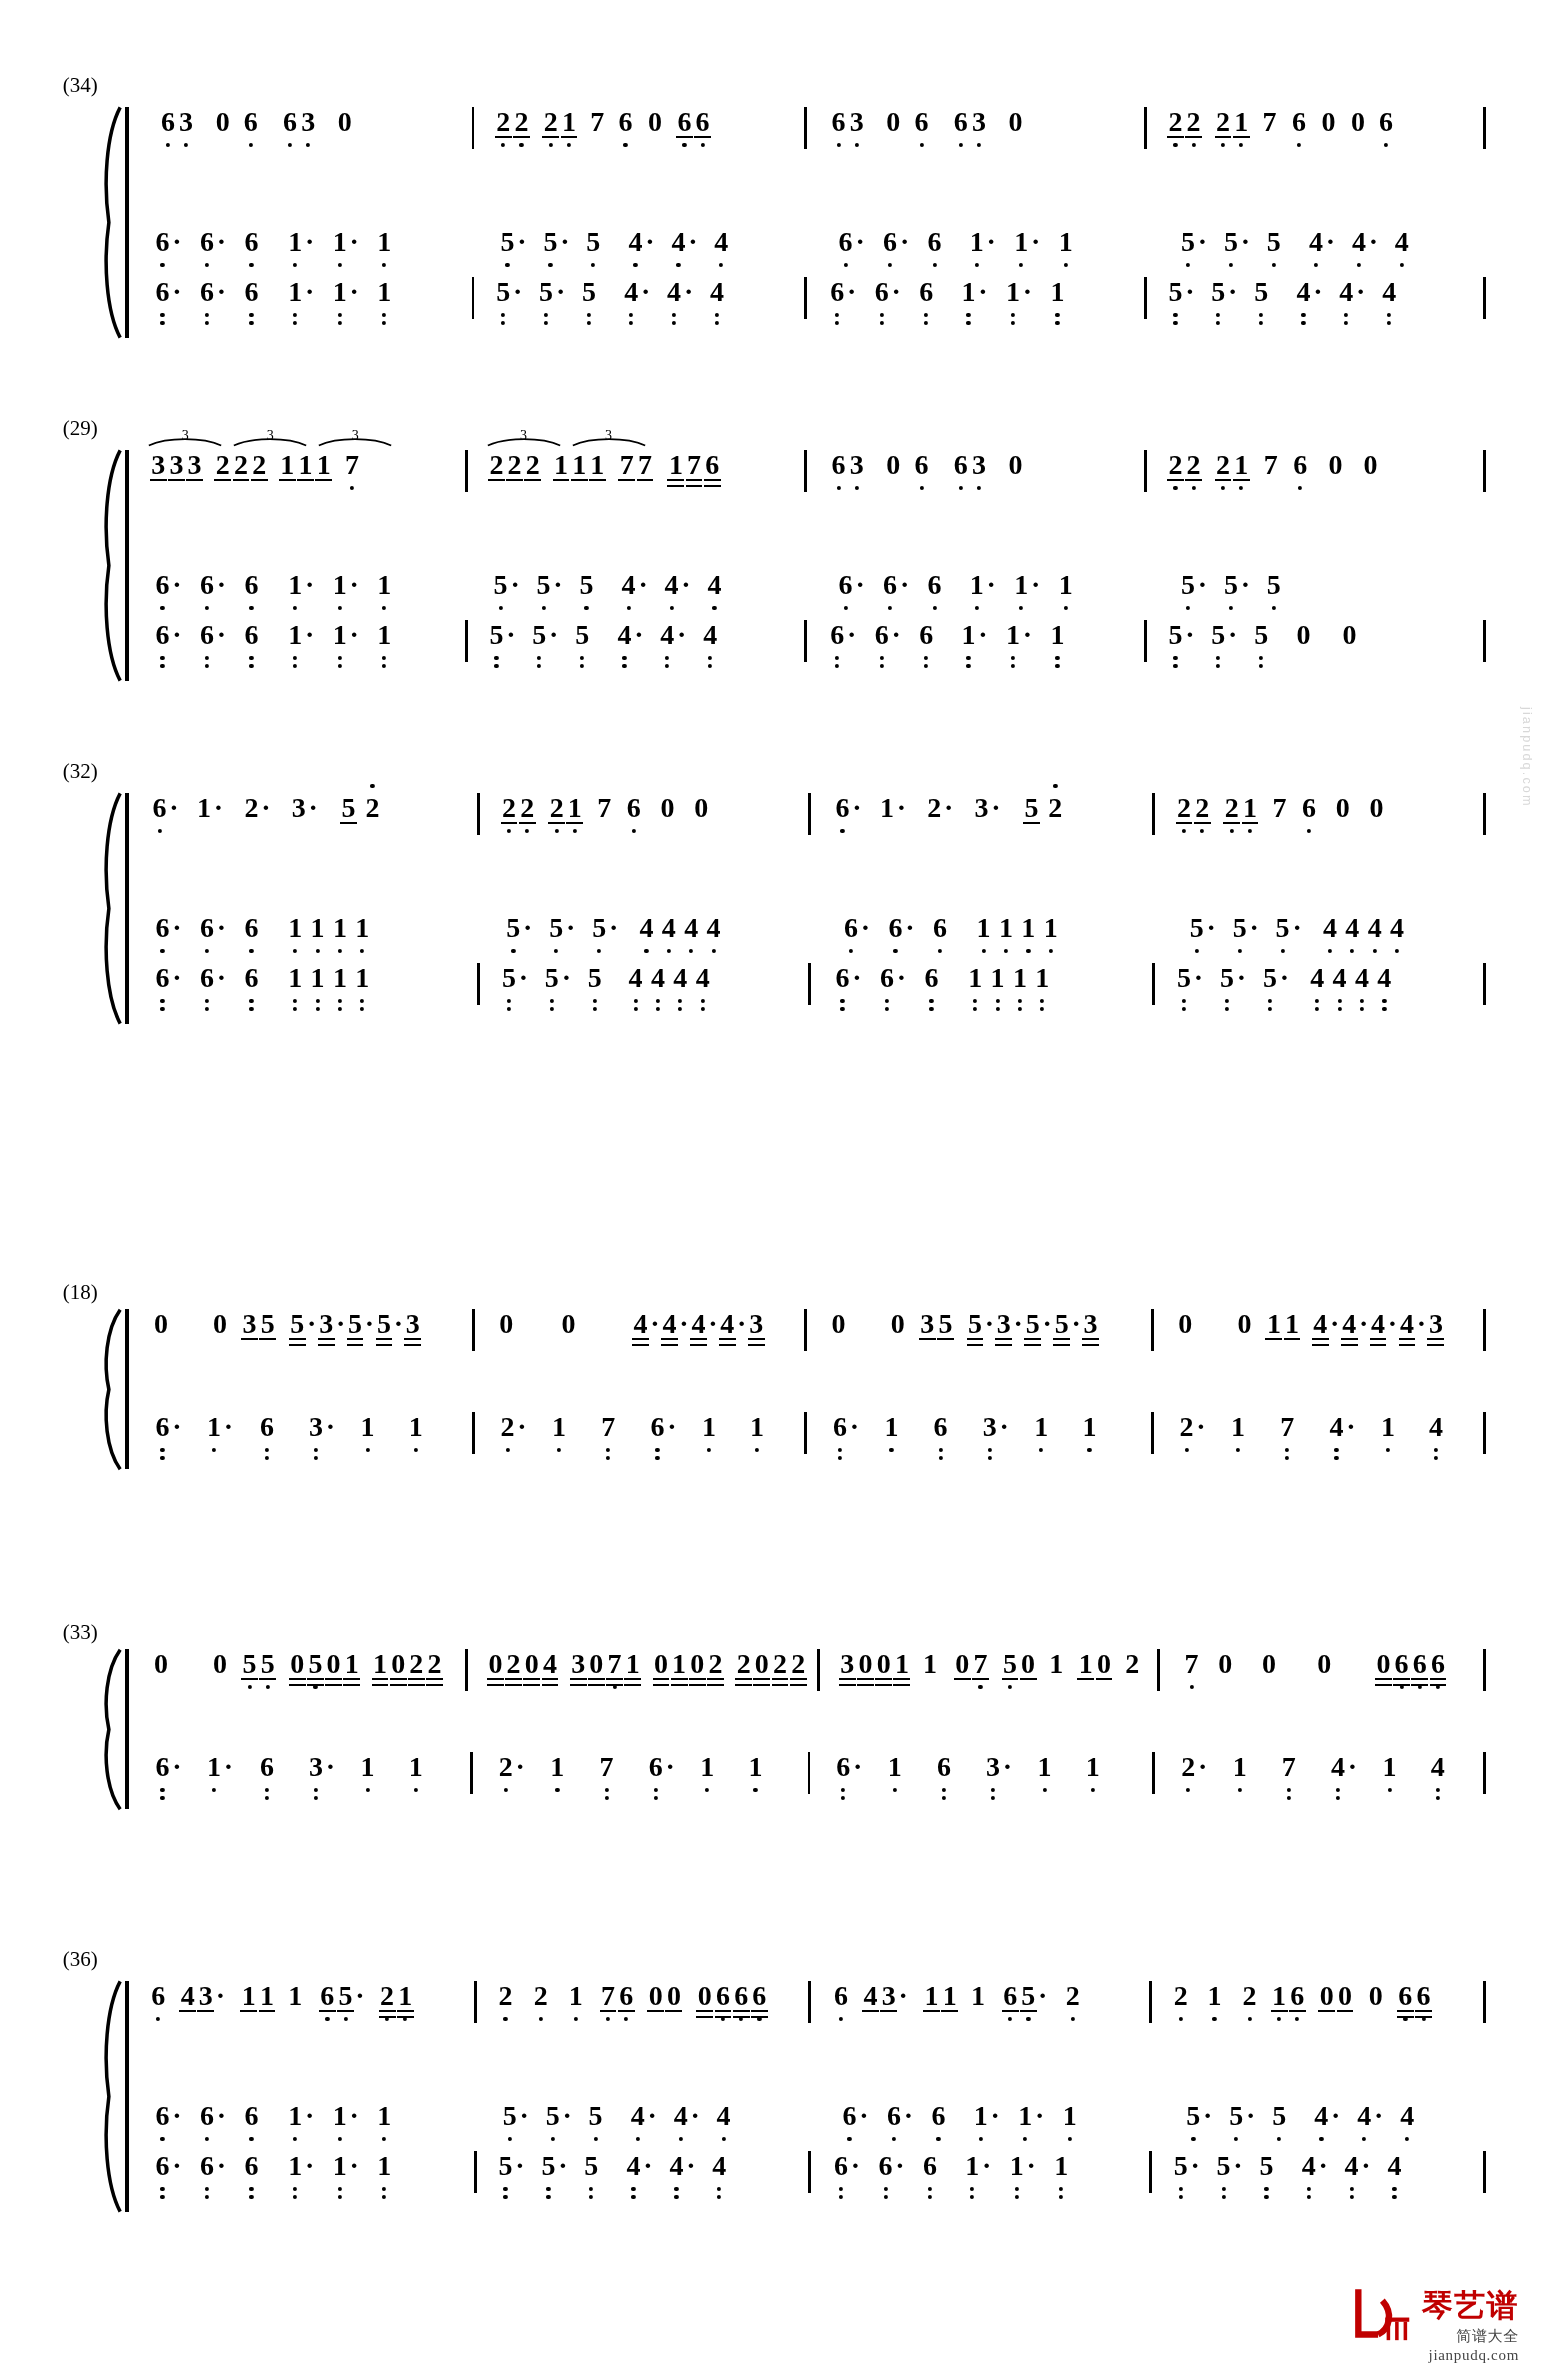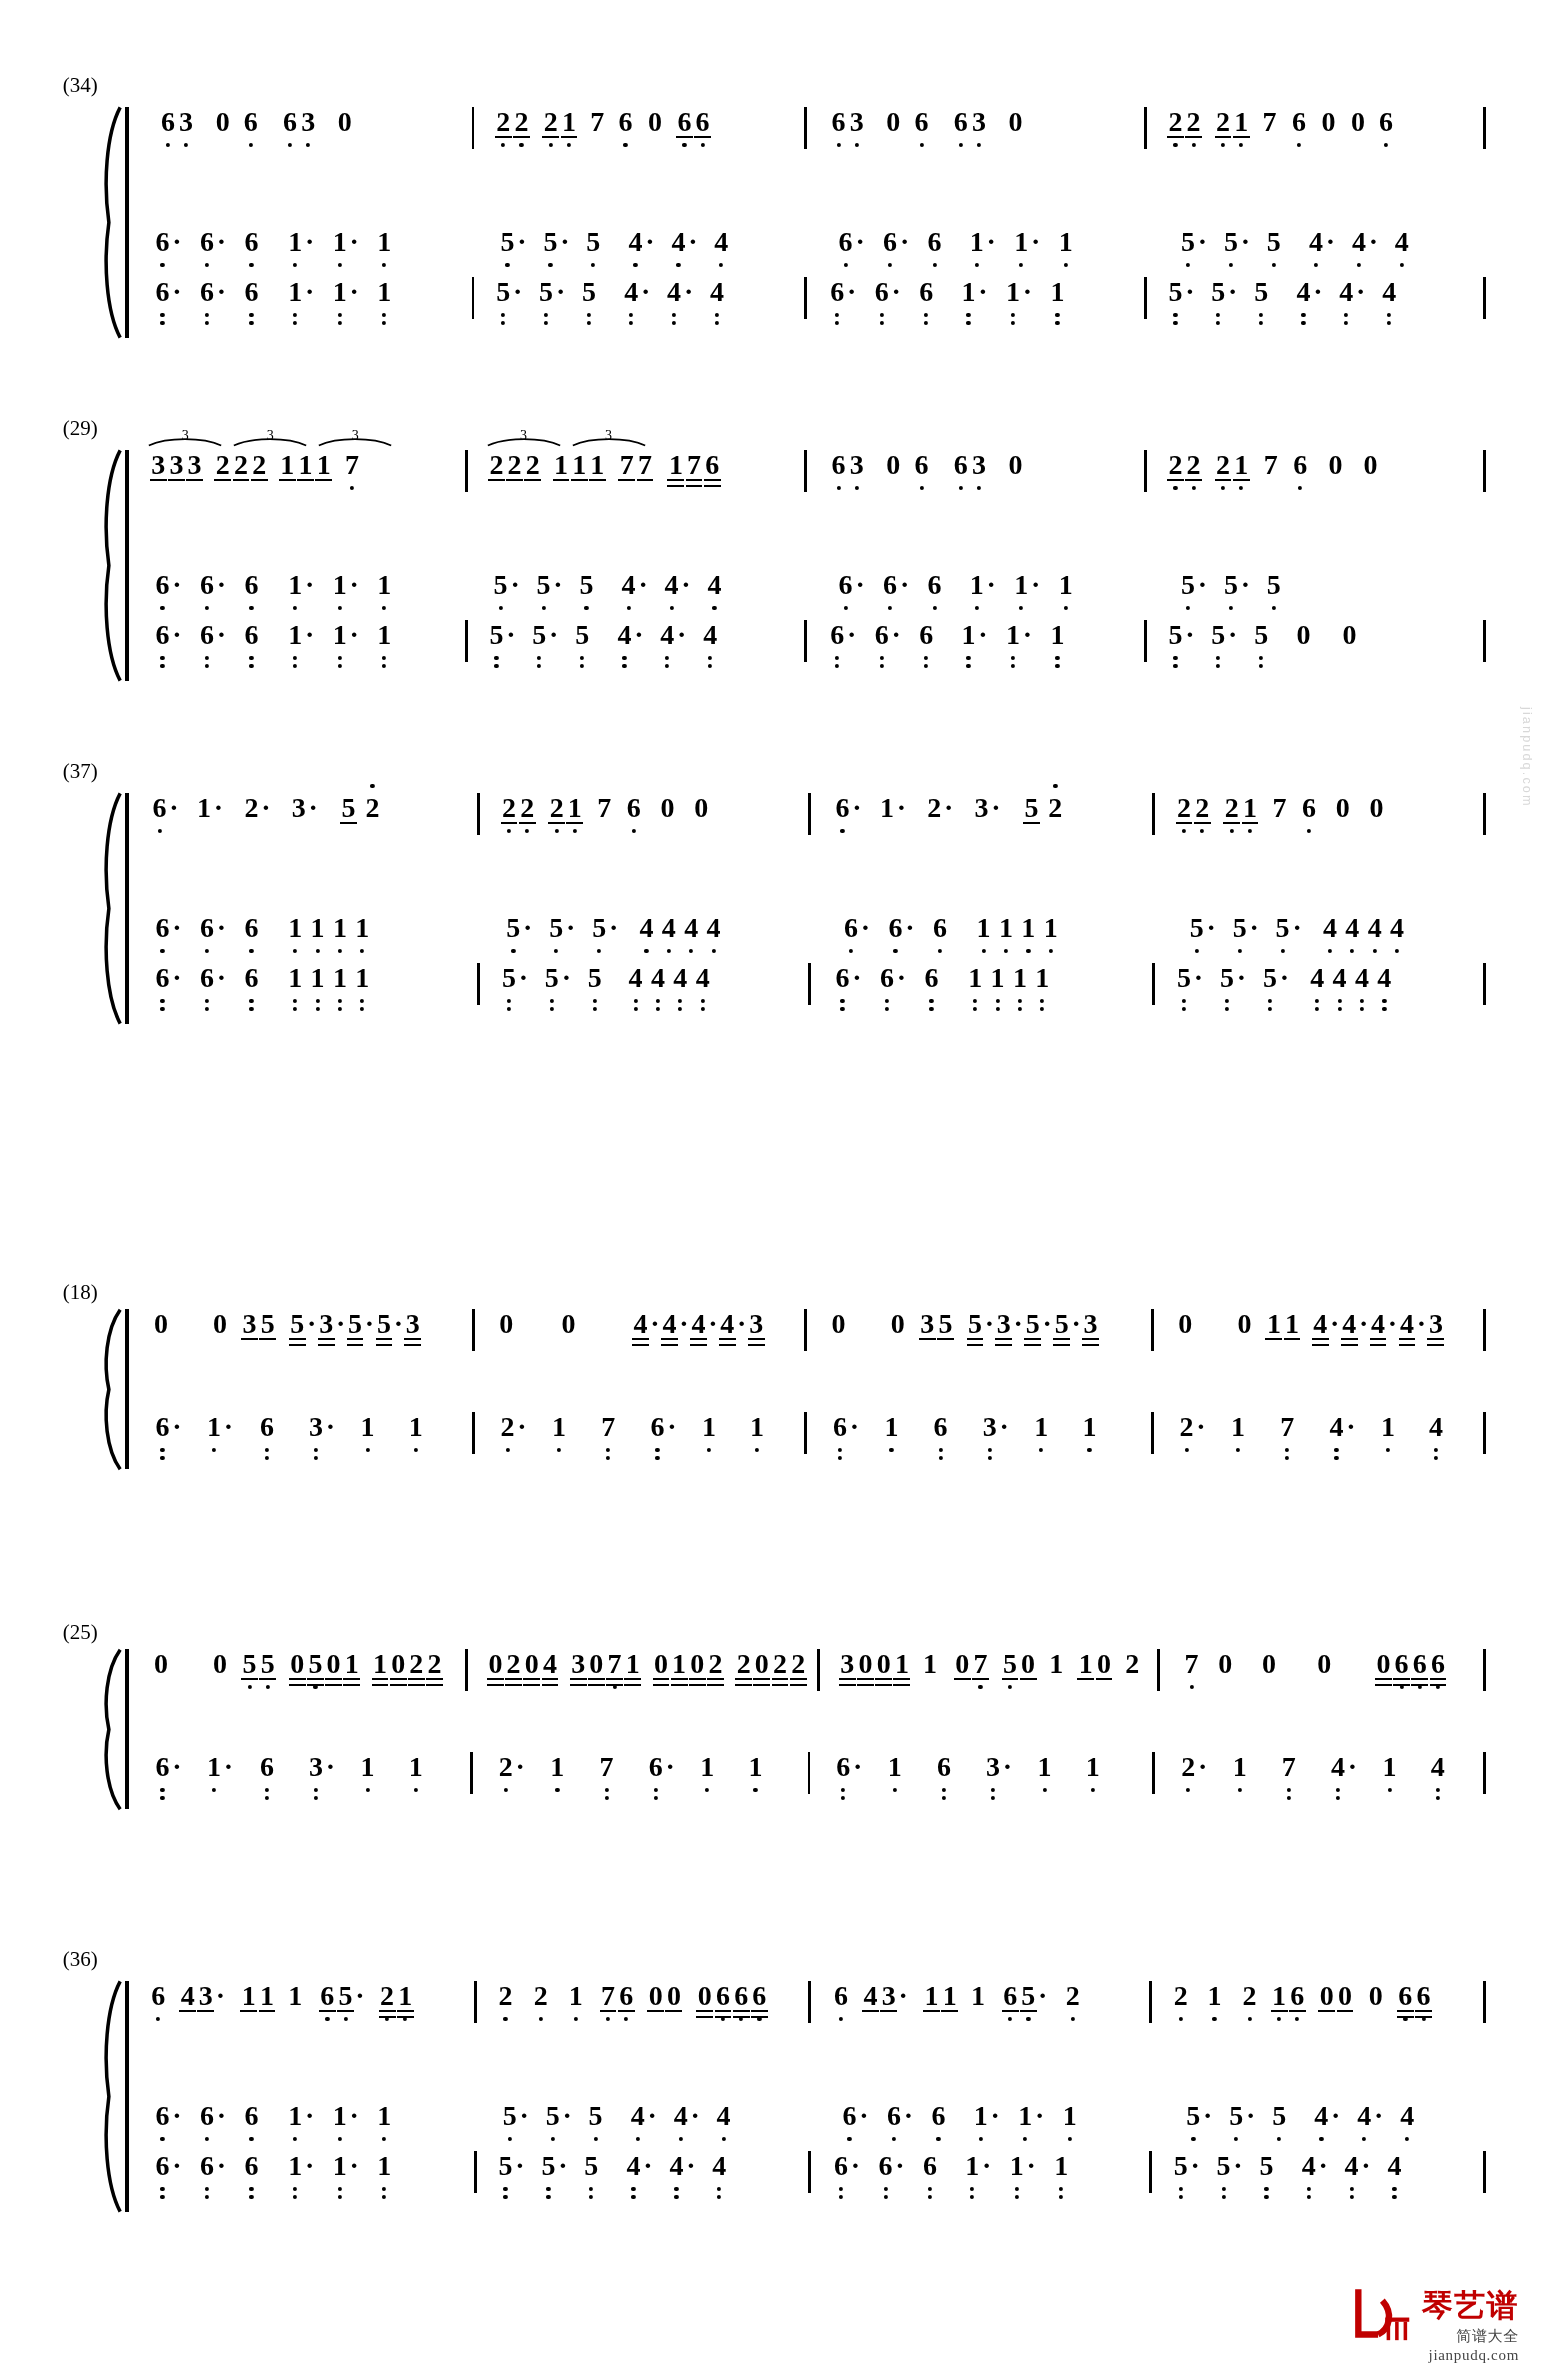--- a/index.html
+++ b/index.html
@@ -591,21 +591,21 @@
           <span class="note" style="margin-left:14px;">5<span class="dot-dn"></span><span class="dot-dn2"></span></span>
           <span class="note" style="margin-left:24px;">0</span>
           <span class="note" style="margin-left:28px;">0</span>
         </div>
       </div>
       <div class="barline"></div>
     </div>
   </div>
 
   <div class="system" style="top:792px;height:240px;">
-    <div class="measure-number">(37)</div>
+    <div class="measure-number">(32)</div>
     <div class="brace">
       <svg width="24" height="233" viewBox="0 0 34 330">
         <path d="M30 2 C10 40 6 110 14 165 C6 220 10 290 30 328" stroke="#000" stroke-width="5" fill="none"></path>
       </svg>
     </div>
     <div class="staff-bar" style="top:1.4px;height:231px;"></div>
 
     <div class="row" style="top:0px;">
       <div class="meas" style="width:347px;">
         <div class="notegrp" style="margin-left:12.7px;">
@@ -919,21 +919,21 @@
             <span class="augdot">·</span>
           <span class="note" style="margin-left:22.6px;">1<span class="dot-dn"></span></span>
           <span class="note" style="margin-left:30px;">4<span class="dot-dn"></span><span class="dot-dn2"></span></span>
         </div>
       </div>
       <div class="barline"></div>
     </div>
   </div>
 
   <div class="system" style="top:1648px;height:170px;">
-    <div class="measure-number" style="top:-28px;">(25)</div>
+    <div class="measure-number" style="top:-28px;">(33)</div>
     <div class="brace">
       <svg width="24" height="163" viewBox="0 0 34 230">
         <path d="M30 2 C10 30 6 80 14 115 C6 150 10 200 30 228" stroke="#000" stroke-width="5" fill="none"></path>
       </svg>
     </div>
     <div class="staff-bar" style="top:1.4px;height:160px;"></div>
 
     <div class="row" style="top:0px;">
       <div class="meas" style="width:347px;">
         <div class="notegrp" style="margin-left:14px;">

